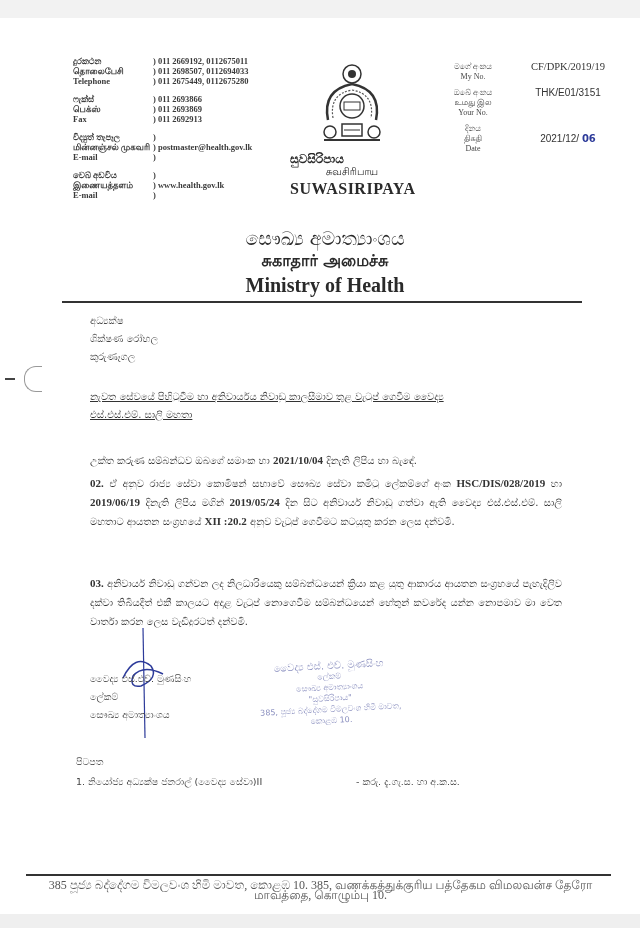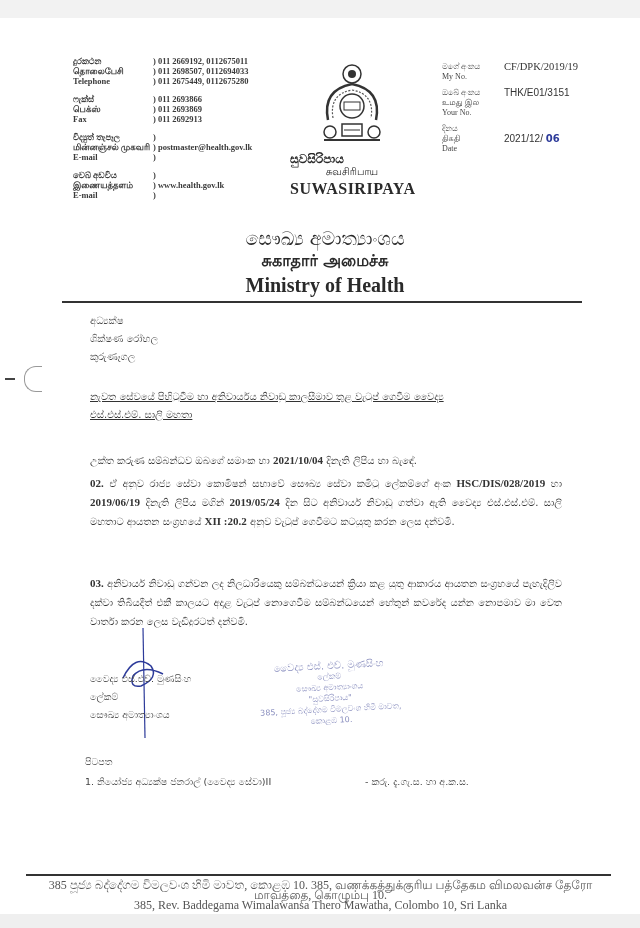--- a/index.html
+++ b/index.html
@@ -12,21 +12,21 @@
   .contact .grp { display: grid; grid-template-columns: 80px 1fr; margin-bottom: 8px; font-weight: bold; }
   .contact .lbls div, .contact .vals div { height: 10px; white-space: nowrap; }
   .contact .vals div::before { content: ") "; }
 
   .emblem { position: absolute; left: 316px; top: 60px; width: 72px; height: 88px; }
   .emb-name1 { position: absolute; left: 290px; top: 152px; width: 124px; text-align: left; font-size: 12px; font-weight: bold; font-family: "DejaVu Sans", sans-serif; }
   .emb-name2 { position: absolute; left: 290px; top: 166px; width: 124px; text-align: center; font-size: 10px; font-family: "DejaVu Sans", sans-serif; }
   .emb-name3 { position: absolute; left: 290px; top: 180px; width: 124px; text-align: center; font-size: 16px; font-weight: bold; letter-spacing: 0.5px; }
 
   .refs { position: absolute; left: 442px; top: 62px; width: 190px; font-size: 8px; line-height: 10px; color: #444; }
-  .refs .grp { display: grid; grid-template-columns: 62px 1fr; margin-bottom: 6px; }
+  .refs .grp { display: grid; grid-template-columns: 62px 1fr; margin-bottom: 6px; text-align: center; }
   .refs .lbls div, .refs .vals div { height: 10px; white-space: nowrap; }
   .refs .vals div { font-size: 10px; color: #333; font-family: "Liberation Sans", sans-serif; }
   .refs .vals .big { font-size: 10.5px; font-family: "Liberation Serif", serif; }
   .hand { color: #2d3b9a; font-weight: bold; font-family: "DejaVu Sans", sans-serif; }
 
   .ministry { position: absolute; left: 200px; top: 226px; width: 250px; text-align: center; }
   .ministry .si { font-size: 19px; font-family: "DejaVu Sans", sans-serif; line-height: 24px; }
   .ministry .ta { font-size: 16px; font-weight: bold; font-family: "DejaVu Sans", sans-serif; line-height: 22px; }
   .ministry .en { font-size: 20px; font-weight: bold; line-height: 26px; }
   .rule { position: absolute; left: 62px; top: 301px; width: 520px; height: 1.5px; background: #333; }
@@ -37,21 +37,21 @@
   .para b { font-family: "Liberation Serif", serif; font-size: 11px; }
   .p1 { top: 443px; margin-top: 8px; }
   .p2 { top: 464px; }
   .p3 { top: 569px; }
 
   .signer { position: absolute; left: 90px; top: 670px; font-size: 9.5px; line-height: 18px; font-family: "DejaVu Sans", sans-serif; color: #444; }
   .signature { position: absolute; left: 115px; top: 628px; width: 60px; height: 110px; }
   .stamp { position: absolute; left: 225px; top: 660px; width: 210px; text-align: center; color: #8a8fbf; font-family: "DejaVu Sans", sans-serif; font-size: 8px; line-height: 11px; transform: rotate(-3deg); }
   .stamp .first { font-size: 10px; }
 
-  .copies { position: absolute; left: 85px; top: 752px; font-size: 9.5px; line-height: 20px; font-family: "DejaVu Sans", sans-serif; color: #444; }
+  .copies { position: absolute; left: 76px; top: 752px; font-size: 9.5px; line-height: 20px; font-family: "DejaVu Sans", sans-serif; color: #444; }
   .copies .row { display: flex; gap: 0; }
   .copies .row .a { width: 280px; }
 
   .footrule { position: absolute; left: 26px; top: 874px; width: 585px; height: 1.5px; background: #333; }
   .footer { position: absolute; left: 28px; top: 880px; width: 585px; text-align: center; font-size: 12px; line-height: 10px; color: #555; }
 
   .margin-mark { position: absolute; left: 5px; top: 378px; width: 10px; height: 2px; background: #444; }
   .margin-arc { position: absolute; left: 24px; top: 366px; width: 18px; height: 26px; border: 1.5px solid #999; border-right: none; border-radius: 12px 0 0 12px; }
 </style>
 </head>
@@ -228,15 +228,14 @@
   <div>පිටපත</div>
   <div class="row">
     <span class="a">1. නියෝජ්‍ය අධ්‍යක්ෂ ජනරාල් (වෛද්‍ය සේවා)II</span>
     <span>- කරු. දැ.ගැ.ස. හා අ.ක.ස.</span>
   </div>
 </div>
 
 <div class="footrule"></div>
 <div class="footer">
   <div>385 පූජ්‍ය බද්දේගම විමලවංශ හිමි මාවත, කොළඹ 10. 385, வணக்கத்துக்குரிய பத்தேகம விமலவன்ச தேரோ மாவத்தை, கொழும்பு 10.</div>
-  <div>385, Rev. Baddegama Wimalawansa Thero Mawatha, Colombo 10, Sri Lanka</div>
 </div>
 <div class="botstrip"></div>
 
 </body></html>

